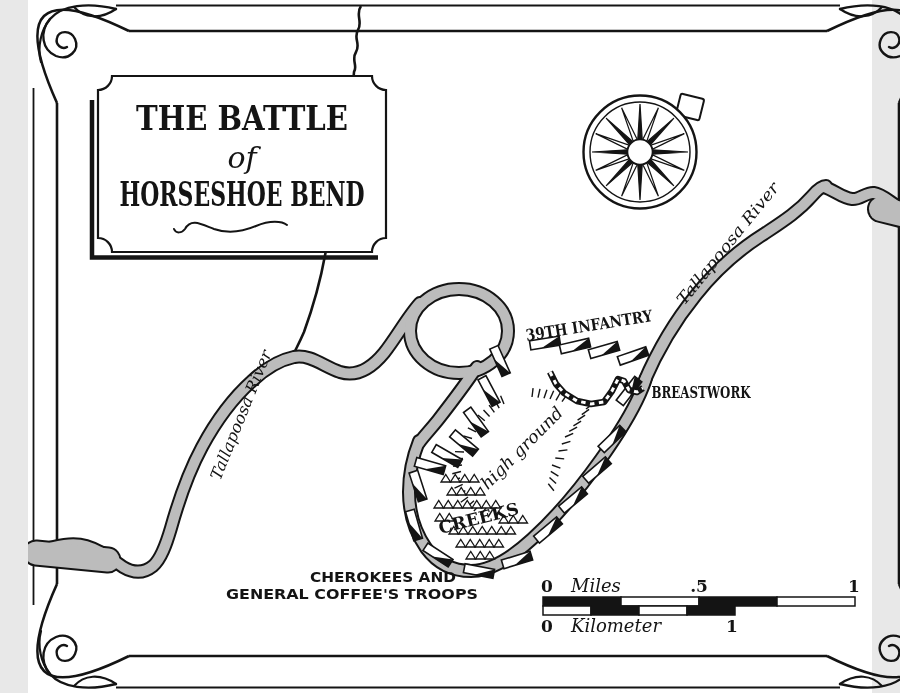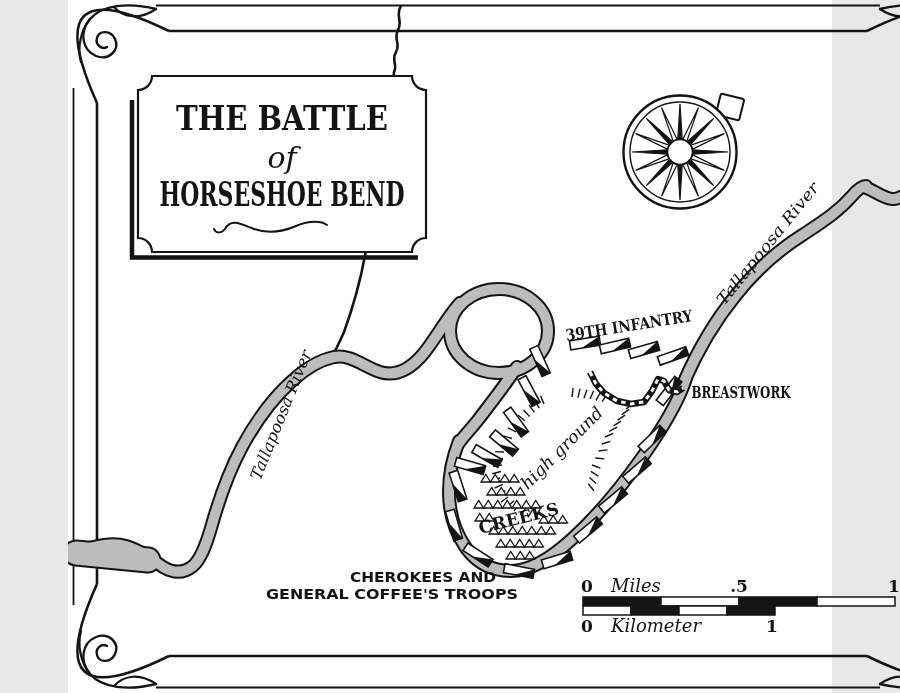--- a/index.html
+++ b/index.html
@@ -1,16 +1,16 @@
 <!DOCTYPE html>
 <html><head>
 <meta charset="utf-8">
 <style>
   html,body{margin:0;padding:0;background:#e8e8e8;}
-  #stage{width:764px;height:693px;background:#ffffff;position:relative;margin:0 auto;
+  #stage{width:844px;height:693px;background:#ffffff;position:relative;margin:0 auto;
          font-family:"DejaVu Serif",serif;}
   svg{display:block}
   text{fill:#141414}
   .slab{font-family:"DejaVu Serif",serif;font-weight:bold;}
   .ital{font-family:"DejaVu Serif",serif;font-style:italic;}
   .sans{font-family:"DejaVu Sans",sans-serif;font-weight:bold;}
 </style>
 </head>
 <body>
 

